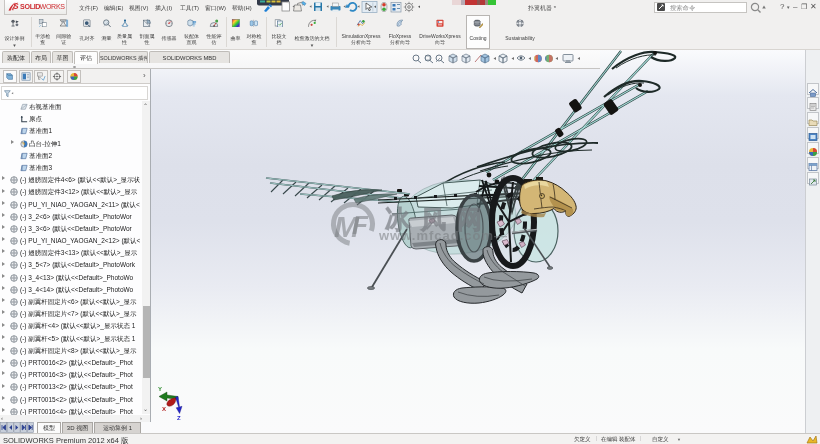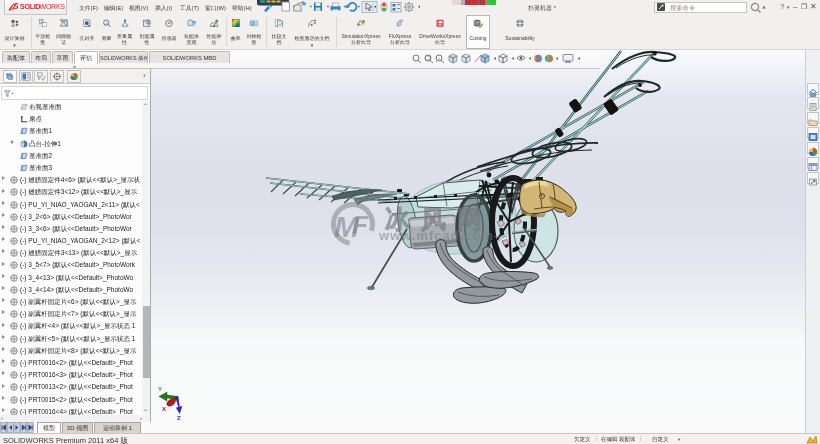--- a/index.html
+++ b/index.html
@@ -818,21 +818,21 @@
       <path d="M15.5 3 L18.2 5.5 L15.5 8 Z"></path>
       <path d="M22.2 3 L24.9 5.5 L22.2 8 Z M25.5 3 v5" stroke="#2a3f8f" stroke-width="0.8"></path>
       <path d="M28.9 3 L31.6 5.5 L28.9 8 Z M32.2 3 v5" stroke="#2a3f8f" stroke-width="0.8"></path>
     </g>
   </svg>
   <div class="mtab act" style="left:37px;width:24px;">模型</div>
   <div class="mtab" style="left:62px;width:31px;">3D 视图</div>
   <div class="mtab" style="left:94px;width:47px;">运动算例 1</div>
 </div>
 <div id="statusbar" class="abs">
-  <span class="abs" style="left:3px;top:1.5px;font-size:7.5px;">SOLIDWORKS Premium 2011 x64 版</span>
+  <span class="abs" style="left:3px;top:1.5px;font-size:7.5px;">SOLIDWORKS Premium 2012 x64 版</span>
   <span class="abs" style="left:574px;top:2px;">欠定义</span>
   <span class="abs" style="left:601px;top:2px;">在编辑 装配体</span>
   <span class="abs" style="left:652px;top:2px;">自定义</span>
   <span class="abs" style="left:677px;top:3px;font-size:4px;color:#666;">▼</span>
   <span class="abs" style="left:596px;top:1px;color:#bbb;">|</span>
   <span class="abs" style="left:640px;top:1px;color:#bbb;">|</span>
   <svg class="abs" style="left:806px;top:1px;" width="12" height="9" viewBox="0 0 12 9">
       <path d="M1 8 L4 2 L7 6 L10 1 L11 8 Z" fill="#e8b828" stroke="#a87818" stroke-width="0.7"></path>
     </svg>
 </div>

